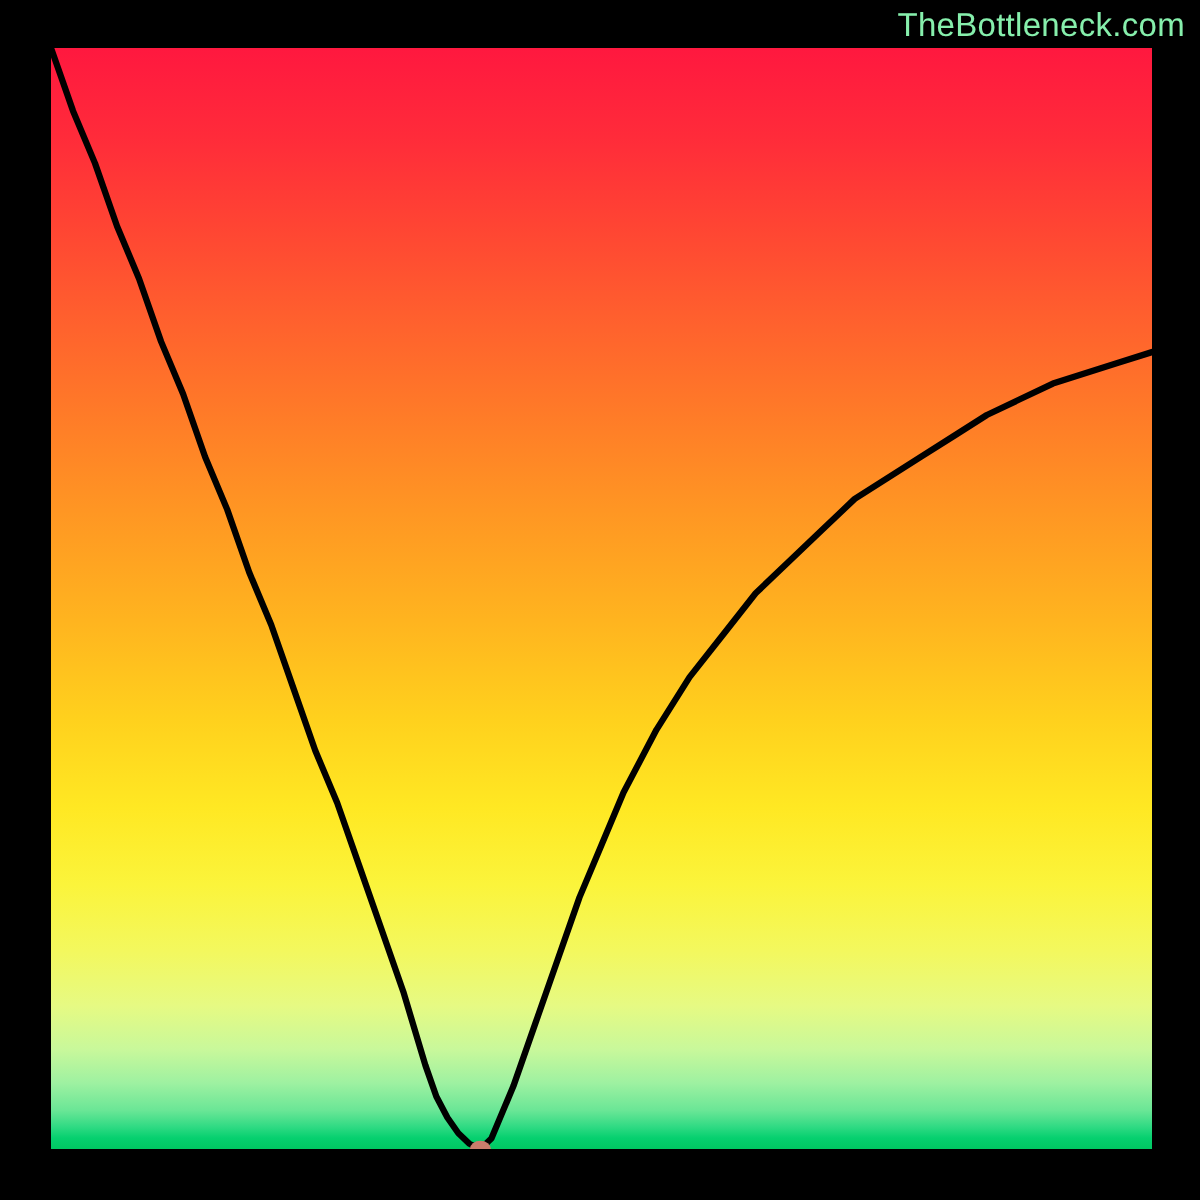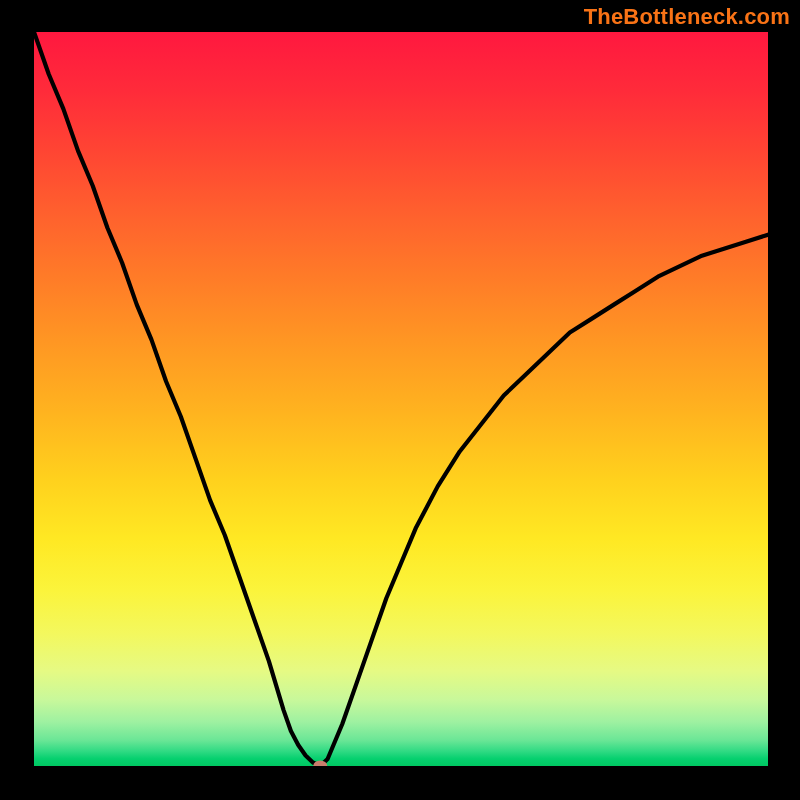--- a/index.html
+++ b/index.html
@@ -14,23 +14,23 @@
   .frame {
     position: relative;
     width: 800px;
     height: 800px;
     background: #000;
   }
   .watermark {
     position: absolute;
     top: 4px;
     right: 10px;
-    color: #f97316;
+    color: #86efac;
     font-size: 22px;
-    font-weight: 700;
+    font-weight: 400;
     letter-spacing: 0.2px;
     user-select: none;
   }
   .plot-area {
     position: absolute;
     left: 34px;
     top: 32px;
     width: 734px;
     height: 734px;
     overflow: hidden;

